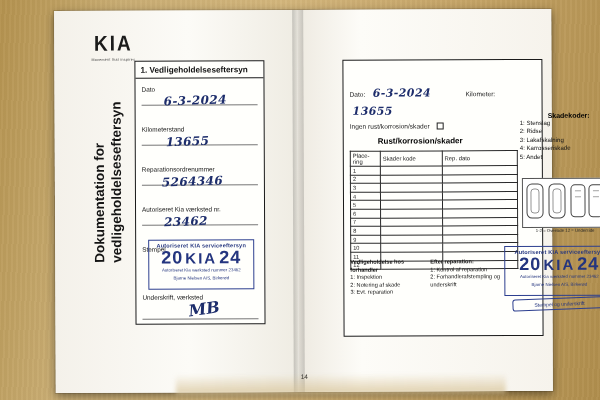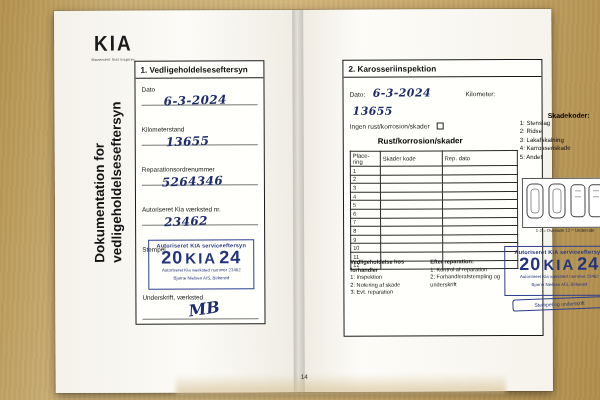--- a/index.html
+++ b/index.html
@@ -202,21 +202,20 @@
     </div>
 
     <div class="f" style="top:232px;">
       <div class="lbl">Underskrift, værksted</div>
       <div class="line" style="margin-top:18px;"></div>
     </div>
     <div class="sig" style="left:52px;top:238px;font-size:16px;transform:rotate(-8deg);">MB</div>
   </div>
 
   <div class="panel" id="p2">
-    <div class="panel-title">2. Karosseriinspektion</div>
 
     <div style="position:absolute;left:6px;top:22px;width:186px;height:16px;">
       <span class="field-label">Dato:</span>
       <span class="hand" style="font-size:11px;margin-left:3px;">6-3-2024</span>
       <span class="field-label" style="margin-left:30px;">Kilometer:</span>
       <span class="hand" style="font-size:11px;margin-left:3px;">13655</span>
     </div>
 
     <div style="position:absolute;left:6px;top:54px;">
       <span class="field-label">Ingen rust/korrosion/skader</span>

